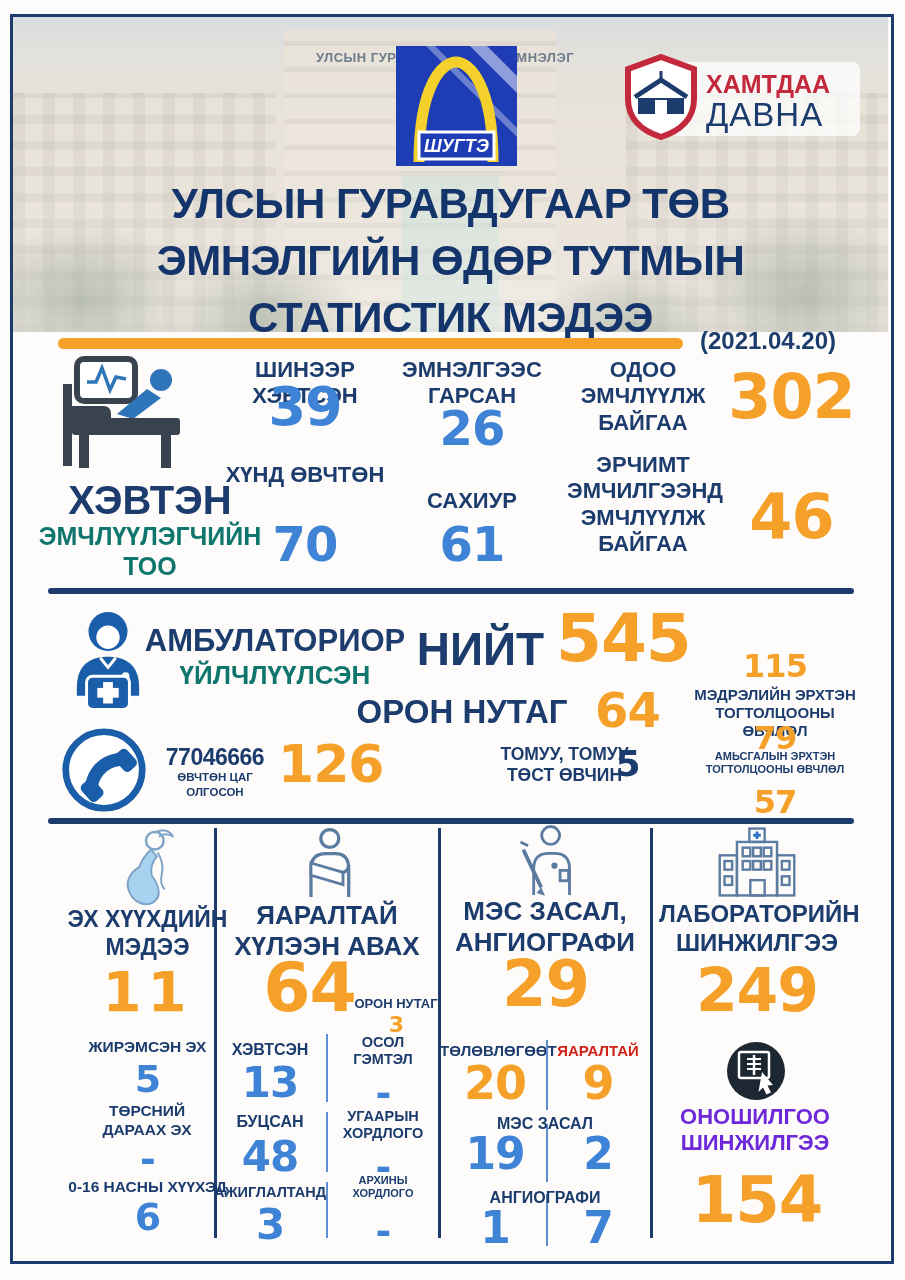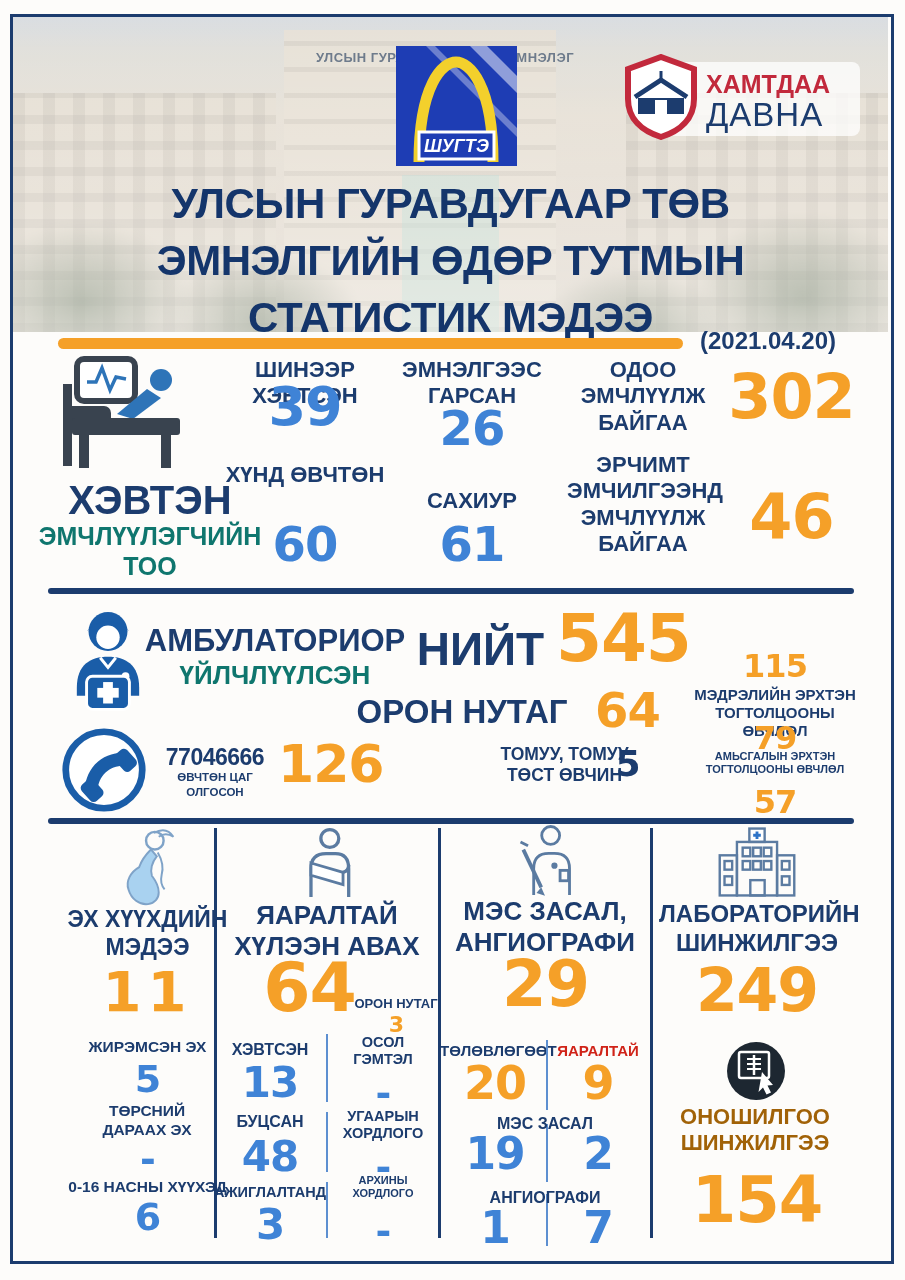--- a/index.html
+++ b/index.html
@@ -97,21 +97,21 @@
   <div class="t" style="left:225px;top:357px;width:160px;font-size:22px">ШИНЭЭР ХЭВТСЭН</div>
   <div class="t num nb" style="left:225px;top:380px;width:160px;font-size:54px">39</div>
 
   <div class="t" style="left:388px;top:357px;width:168px;font-size:22px">ЭМНЭЛГЭЭС ГАРСАН</div>
   <div class="t num nb" style="left:388px;top:404px;width:168px;font-size:48px">26</div>
 
   <div class="t" style="left:567px;top:357px;width:152px;font-size:22px">ОДОО ЭМЧЛҮҮЛЖ БАЙГАА</div>
   <div class="t num no" style="left:714px;top:366px;width:155px;font-size:62px">302</div>
 
   <div class="t" style="left:225px;top:462px;width:160px;font-size:22px">ХҮНД ӨВЧТӨН</div>
-  <div class="t num nb" style="left:225px;top:520px;width:160px;font-size:48px">60</div>
+  <div class="t num nb" style="left:225px;top:520px;width:160px;font-size:48px">70</div>
 
   <div class="t" style="left:388px;top:488px;width:168px;font-size:22px">САХИУР</div>
   <div class="t num nb" style="left:388px;top:520px;width:168px;font-size:48px">61</div>
 
   <div class="t" style="left:567px;top:452px;width:152px;font-size:22px">ЭРЧИМТ ЭМЧИЛГЭЭНД ЭМЧЛҮҮЛЖ БАЙГАА</div>
   <div class="t num no" style="left:714px;top:486px;width:155px;font-size:62px">46</div>
 
   <div class="hdiv" style="left:48px;top:588px;width:806px"></div>
 
   <svg class="icon" style="left:72px;top:610px" width="72" height="112" viewBox="0 0 72 115">
@@ -258,16 +258,16 @@
   <div class="t num no" style="left:667px;top:960px;width:180px;font-size:60px">249</div>
   <svg class="icon" style="left:727px;top:1042px" width="58" height="58" viewBox="0 0 58 58">
     <circle cx="29" cy="29" r="29" fill="#1d2731"></circle>
     <rect x="12" y="10" width="30" height="26" rx="2" fill="none" stroke="#ffffff" stroke-width="2.5"></rect>
     <line x1="27" y1="13" x2="27" y2="33" stroke="#ffffff" stroke-width="2.5"></line>
     <line x1="20" y1="17" x2="34" y2="17" stroke="#ffffff" stroke-width="2"></line>
     <line x1="20" y1="22" x2="34" y2="22" stroke="#ffffff" stroke-width="2"></line>
     <line x1="20" y1="27" x2="34" y2="27" stroke="#ffffff" stroke-width="2"></line>
     <path d="M35 30 l11 13 -5.5 .5 3.5 7 -4.5 2 -3.5 -7 -4.5 4.5 z" fill="#ffffff"></path>
   </svg>
-  <div class="t" style="left:662px;top:1104px;width:186px;font-size:22px;color:#a16207">ОНОШИЛГОО ШИНЖИЛГЭЭ</div>
+  <div class="t" style="left:662px;top:1104px;width:186px;font-size:22px;color:#6d28d9">ОНОШИЛГОО ШИНЖИЛГЭЭ</div>
   <div class="t num no" style="left:667px;top:1168px;width:180px;font-size:64px">154</div>
 
 </div>
 
 </body></html>

